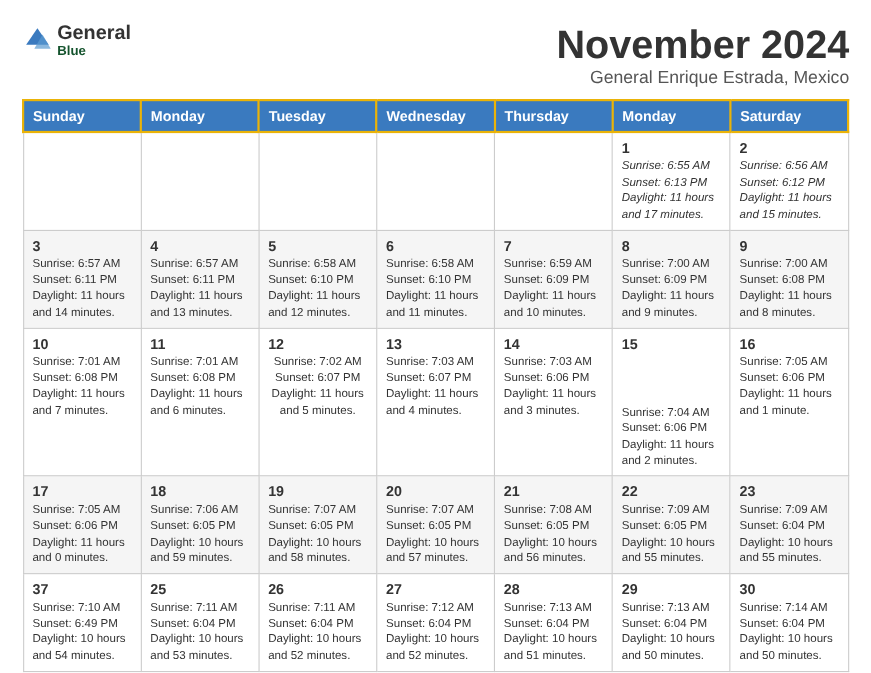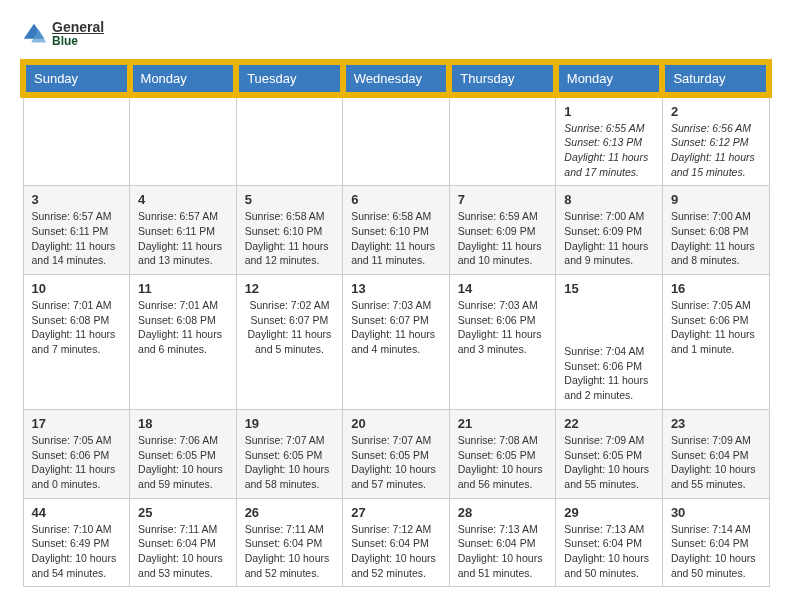--- a/index.html
+++ b/index.html
@@ -20,24 +20,23 @@
       display: flex;
       align-items: center;
       gap: 4px;
     }
     .logo-text {
       display: flex;
       flex-direction: column;
       line-height: 1.1;
     }
     .logo-general {
-      font-size: 14px;
+      font-size: 18px;
       font-weight: bold;
       color: #333;
-      text-decoration: underline;
     }
     .logo-blue {
       font-size: 12px;
       font-weight: bold;
       color: #14532d;
     }
     .logo-icon {
       width: 28px;
       height: 28px;
     }
@@ -56,22 +55,22 @@
     .calendar {
       width: 100%;
       border-collapse: collapse;
     }
     .calendar th {
       background: #3a7abf;
       color: #fff;
       text-align: left;
       padding: 6px 8px;
       font-size: 13px;
-      font-weight: normal;
-      border: 6px solid #eab308;
+      font-weight: bold;
+      border: 2px solid #eab308;
       margin-left: 19px;
     }
     .calendar td {
       vertical-align: top;
       padding: 6px 8px;
       border: 1px solid #ccc;
       font-size: 11px;
       color: #333;
       min-width: 100px;
       height: 80px;
@@ -102,20 +101,24 @@
   <div class="logo">
     <svg class="logo-icon" viewBox="0 0 30 30">
       <polygon points="15,4 26,20 4,20" fill="#3a7abf"></polygon>
       <polygon points="20,10 28,24 12,24" fill="#5a9ad0" opacity="0.7"></polygon>
     </svg>
     <div class="logo-text">
       <span class="logo-general">General</span>
       <span class="logo-blue">Blue</span>
     </div>
   </div>
+  <div class="title-block">
+    <div class="month-title">November 2024</div>
+    <div class="subtitle">General Enrique Estrada, Mexico</div>
+  </div>
 </div>
 
 <table class="calendar">
   <thead>
     <tr>
     <th>Sunday</th>
         <th>Monday</th>
         <th>Tuesday</th>
         <th>Wednesday</th>
         <th>Thursday</th>
@@ -293,21 +296,21 @@
         <td>
           <span class="day-number">23</span>
           <div class="day-info" style="white-space: pre-line;">Sunrise: 7:09 AM
 Sunset: 6:04 PM
 Daylight: 10 hours
 and 55 minutes.</div>
         </td>
       </tr>
       <tr>
         <td>
-          <span class="day-number">44</span>
+          <span class="day-number">37</span>
           <div class="day-info" style="white-space: pre-line;">Sunrise: 7:10 AM
 Sunset: 6:49 PM
 Daylight: 10 hours
 and 54 minutes.</div>
         </td>
         <td>
           <span class="day-number">25</span>
           <div class="day-info" style="white-space: pre-line;">Sunrise: 7:11 AM
 Sunset: 6:04 PM
 Daylight: 10 hours

